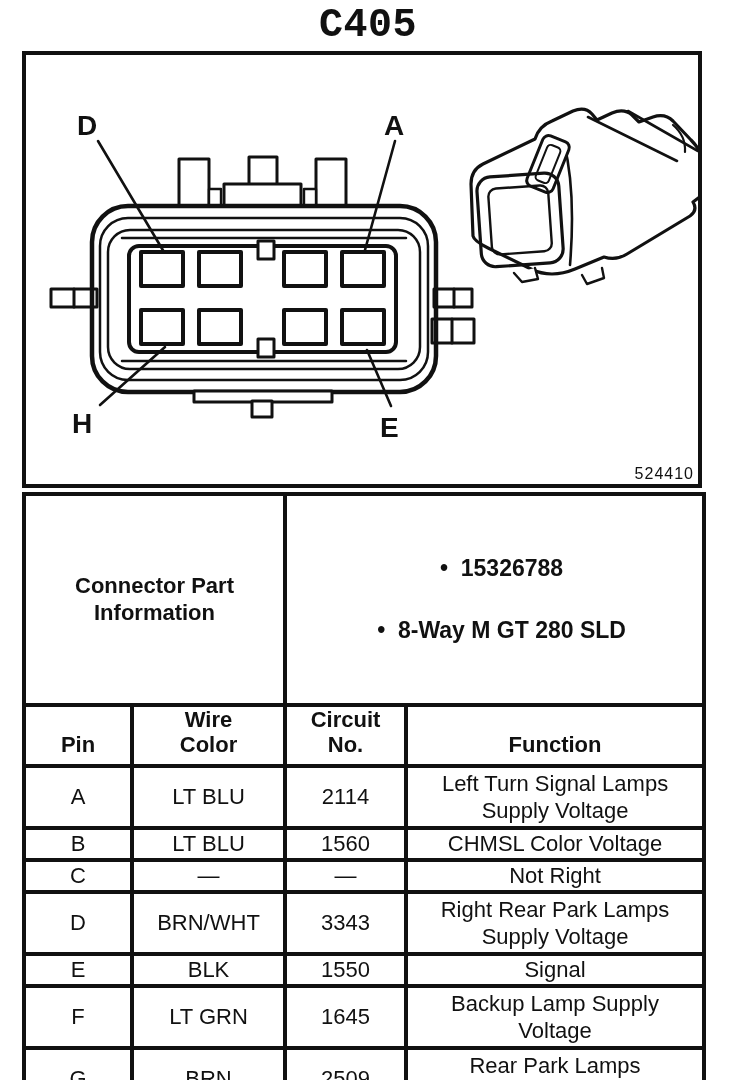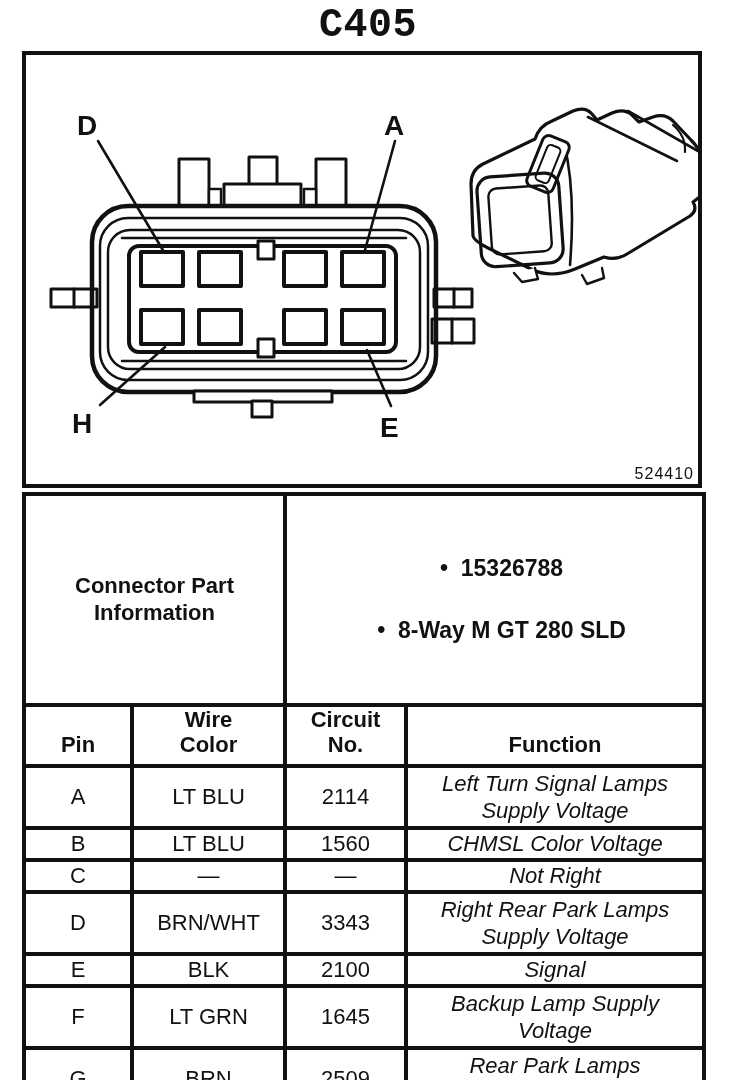--- a/index.html
+++ b/index.html
@@ -33,21 +33,21 @@
   td.info-items{text-align:left;}
   .info-items ul{list-style:none;margin:0;padding:0 0 0 14px;}
   .info-items li{
     font-weight:bold;font-size:23px;line-height:1.5;white-space:pre;
   }
   .info-items li::before{content:"\2022\00a0\00a0";font-weight:bold;}
   tr.head-row{height:61px;}
   tr.head-row td{font-weight:bold;vertical-align:bottom;padding-bottom:7px;line-height:1.15;}
   tr.r-tall{height:62px;}
   tr.r-short{height:32px;}
-  td.fn{text-align:left;padding-left:10px;font-style:italic;}
+  td.fn{text-align:left;padding-left:10px;}
 </style>
 </head>
 <body>
 
 <div class="page-title">C405</div>
 
 <div class="figure-box">
   <svg width="672" height="429" viewBox="4 4 672 429">
     <g stroke="#111" fill="none" stroke-linejoin="round" stroke-linecap="round">
 
@@ -171,21 +171,21 @@
       <tr class="r-tall">
         <td>D</td>
         <td>BRN/WHT</td>
         <td>3343</td>
         <td class="fn">Right Rear Park Lamps
 Supply Voltage</td>
       </tr>
       <tr class="r-short">
         <td>E</td>
         <td>BLK</td>
-        <td>2100</td>
+        <td>1550</td>
         <td class="fn">Signal</td>
       </tr>
       <tr class="r-tall">
         <td>F</td>
         <td>LT GRN</td>
         <td>1645</td>
         <td class="fn">Backup Lamp Supply
 Voltage</td>
       </tr>
       <tr class="r-tall">

